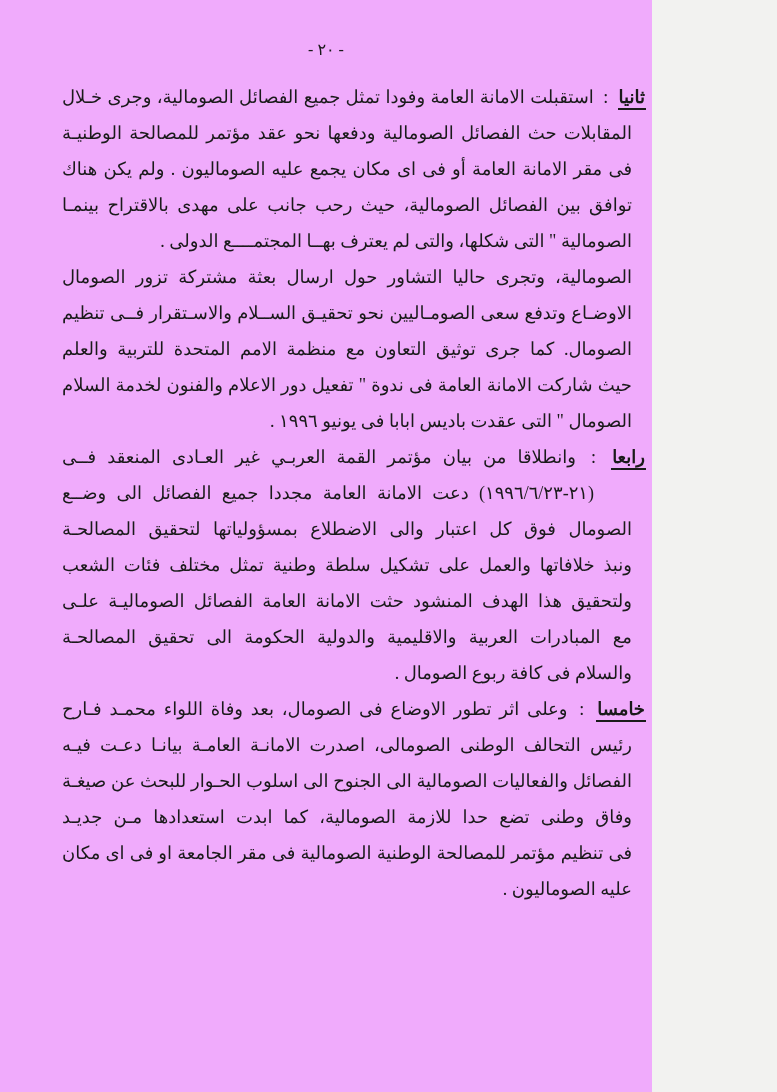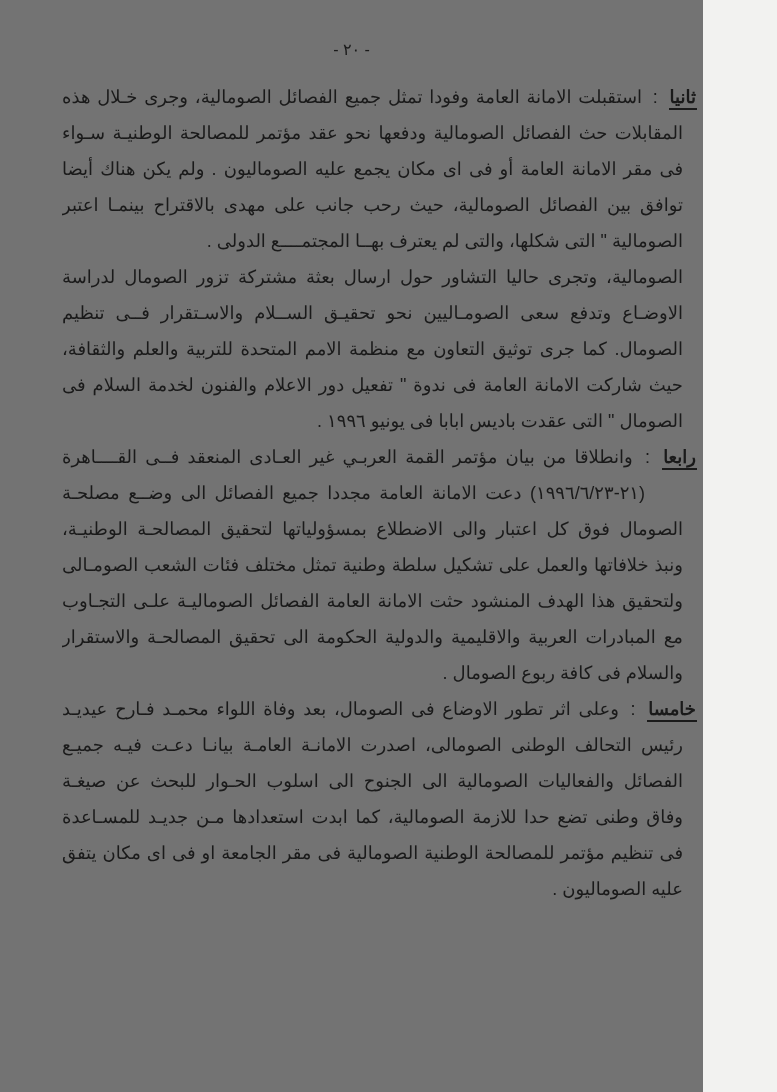--- a/index.html
+++ b/index.html
@@ -1,21 +1,21 @@
 <!DOCTYPE html>
 <html lang="ar"><head>
 <meta charset="utf-8">
 <style>
   html, body { margin: 0; padding: 0; }
   body { width: 777px; height: 1092px; background: #f2f2f0; }
   .page {
     position: relative;
-    width: 703px; height: 1092px;
-    background: #737373;
-    font-family: Liberation Sans, sans-serif;
+    width: 652px; height: 1092px;
+    background: #f0abfc;
+    font-family: Liberation Serif, serif;
     color: #1a1a1a;
     overflow: hidden;
   }
   .page-number {
     position: absolute;
     top: 40px; left: 0; right: 0;
     text-align: center;
     font-size: 16px;
     letter-spacing: 3px;
     direction: rtl;

